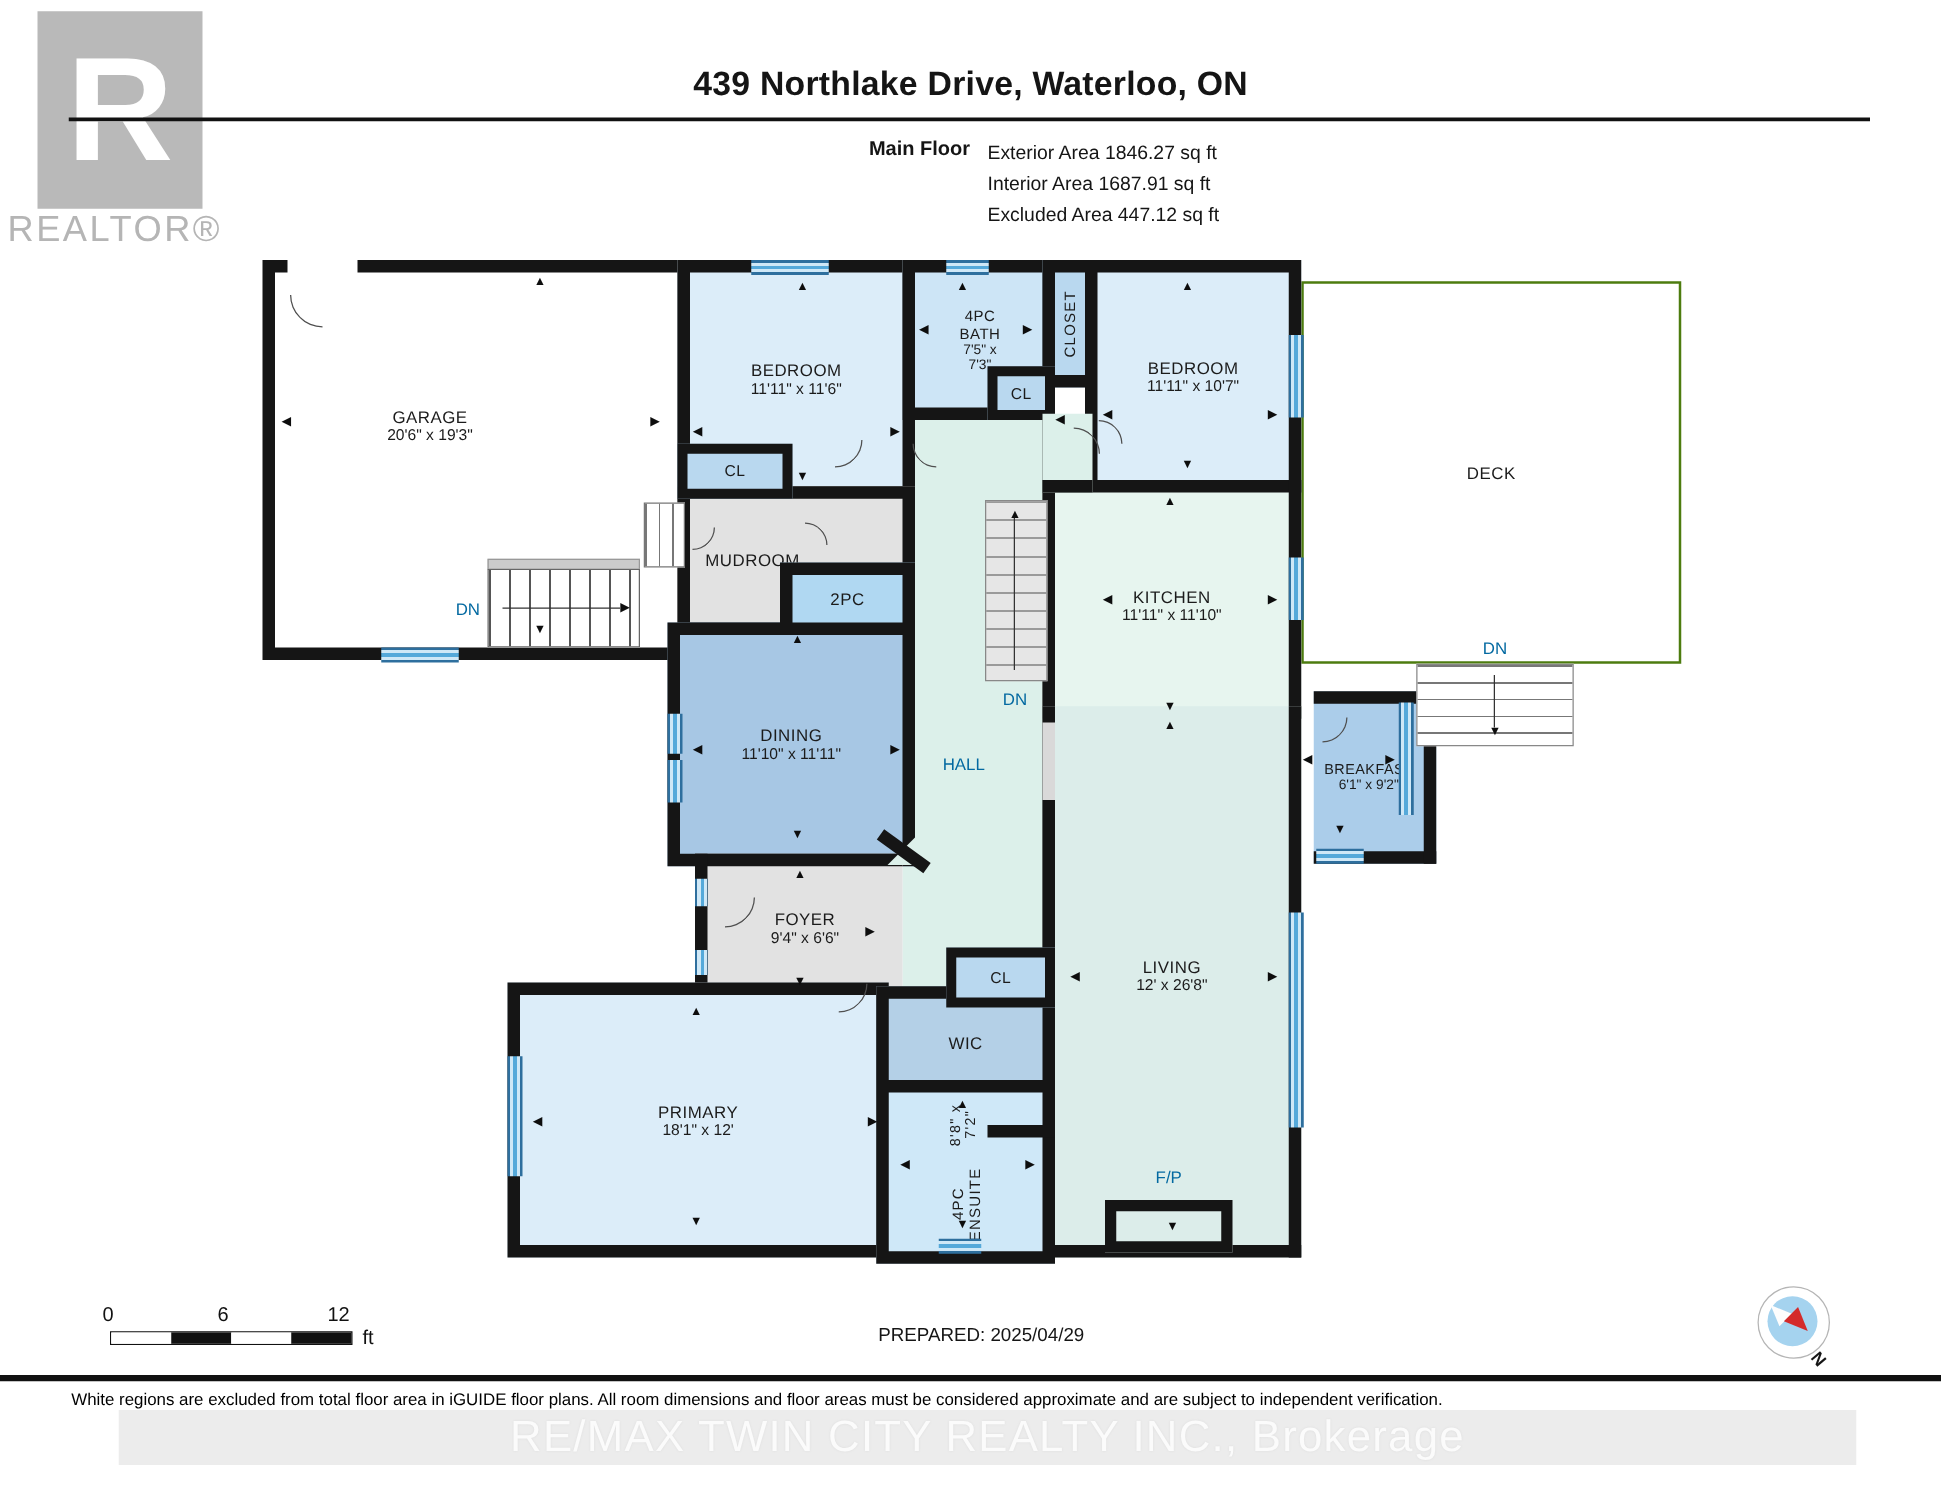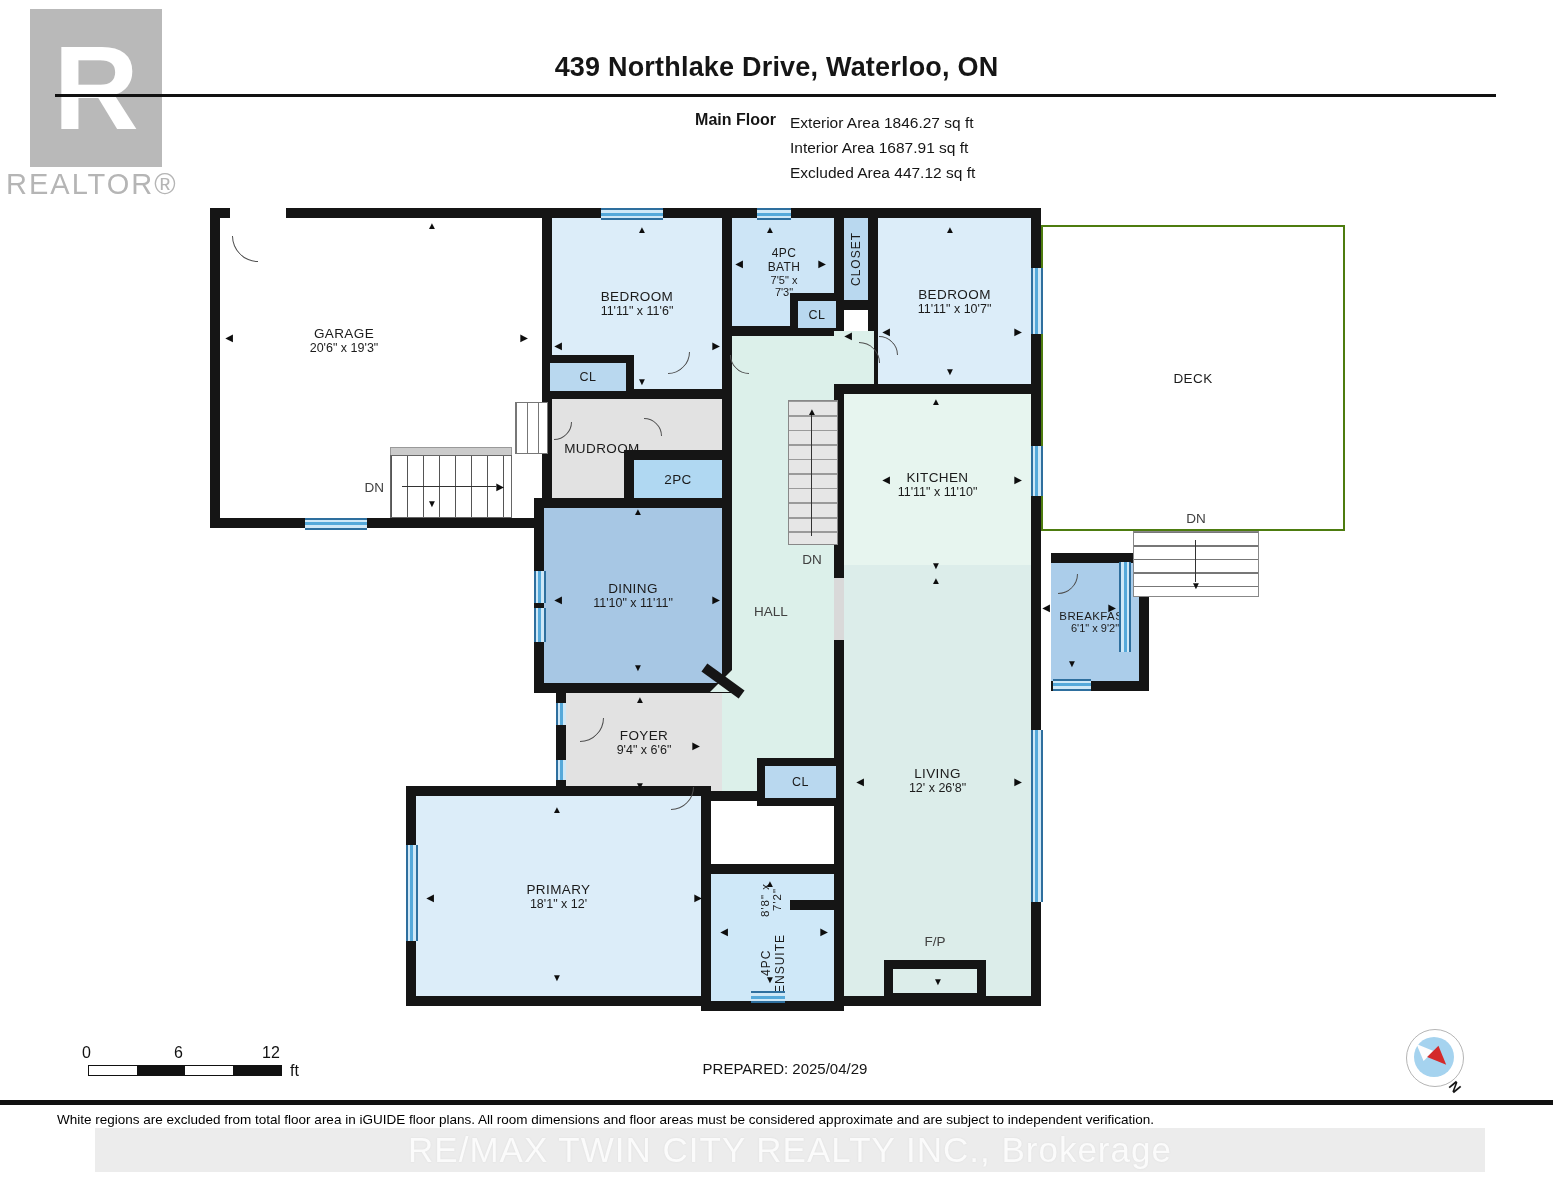--- a/index.html
+++ b/index.html
@@ -19,21 +19,21 @@
   .logo-word{position:absolute;left:6px;top:168px;width:200px;font-size:29px;color:#b5b5b5;
              letter-spacing:2px;}
   
   .room{position:absolute;box-sizing:border-box;border:10px solid #151515;z-index:1;
         display:flex;align-items:center;justify-content:center;text-align:center;}
   .room.sm{border-width:8px;z-index:2;}
   .rname{font-size:13.5px;letter-spacing:.4px;color:#1b1b1b;}
   .rdims{font-size:12.5px;color:#1b1b1b;}
   .vert{writing-mode:vertical-rl;transform:rotate(180deg);display:flex;}
   .vert .rname,.vert .rdims{letter-spacing:1px;}
-  .lab{position:absolute;z-index:5;font-size:13.5px;color:#404040;text-align:center;}
+  .lab{position:absolute;z-index:5;font-size:13.5px;color:#0369a1;text-align:center;}
   
   .win{position:absolute;z-index:4;}
   .win.h{background:linear-gradient(180deg,#2e6f9e 0 2px,#cfe8f7 2px 4.5px,#55a9da 4.5px 7.5px,#cfe8f7 7.5px 10px,#2e6f9e 10px 12px);}
   .win.v{background:linear-gradient(90deg,#2e6f9e 0 2px,#cfe8f7 2px 4.5px,#55a9da 4.5px 7.5px,#cfe8f7 7.5px 10px,#2e6f9e 10px 12px);}
   
   .arc{position:absolute;z-index:4;border:1.4px solid #4f4f4f;border-radius:50%;
        border-color:#4f4f4f transparent transparent transparent;}
   .dim-arrow{position:absolute;z-index:5;font-size:10px;color:#0d0d0d;line-height:1;
              transform:translate(-50%,-50%);}
   
@@ -153,20 +153,23 @@
     </div>
   </div>
 
   <div class="room" style="left:406px;top:786px;width:305px;height:220px;background:#dcedf9;">
     <div>
       <div class="rname">PRIMARY</div>
       <div class="rdims">18'1" x 12'</div>
     </div>
   </div>
 
+  <div class="room" style="left:701px;top:789px;width:143px;height:90px;background:#b4d0e7;z-index:2;">
+    <div class="rname">WIC</div>
+  </div>
 
   <div class="room" style="left:701px;top:864px;width:143px;height:147px;background:#cfe8f8;z-index:2;">
     <div class="vert">
       <div class="rname" style="font-size:12px;">4PC ENSUITE</div>
       <div class="rdims" style="font-size:11.5px;">8'8" x 7'2"</div>
     </div>
   </div>
 
   <div class="room" style="left:1031px;top:553px;width:98px;height:138px;background:#abcdea;border-left:0;z-index:2;margin-left:20px;">
     <div>

